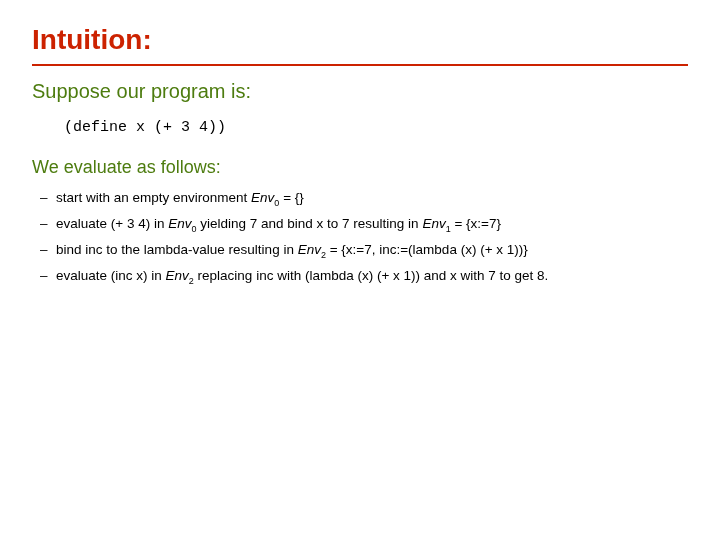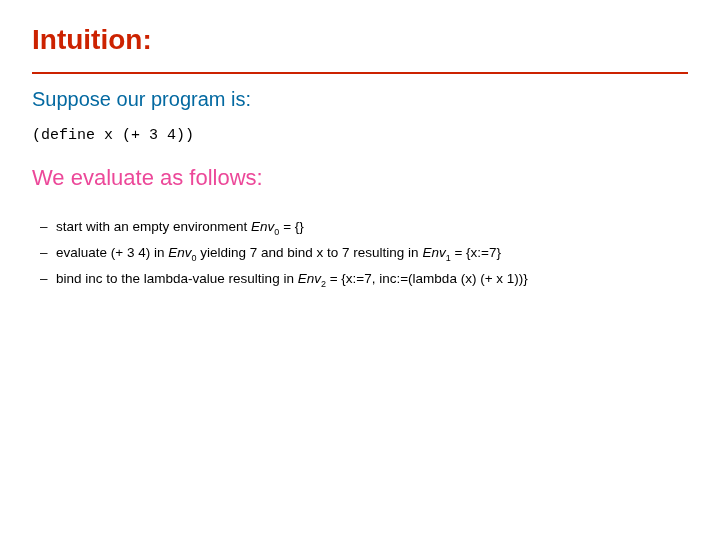--- a/index.html
+++ b/index.html
@@ -9,40 +9,41 @@
       background: #ffffff;
       font-family: Arial, Helvetica, sans-serif;
       padding: 24px 32px;
       overflow: hidden;
     }
     .title {
       font-size: 28px;
       font-weight: bold;
       color: #cc2200;
       border-bottom: 2px solid #cc2200;
-      padding-bottom: 16px;
+      padding-bottom: 8px;
       margin-bottom: 14px;
     }
     .subtitle {
       font-size: 20px;
-      color: #0369a1;
+      color: #4d7c0f;
       margin-bottom: 12px;
     }
     .code-block {
       font-family: 'Courier New', Courier, monospace;
       font-size: 15px;
       color: #000;
       line-height: 1.7;
       margin-bottom: 4px;
+      margin-left: 32px;
     }
     .section-heading {
-      font-size: 22px;
-      color: #ec4899;
+      font-size: 18px;
+      color: #4d7c0f;
       margin-top: 16px;
-      margin-bottom: 26px;
+      margin-bottom: 10px;
     }
     .bullet-list {
       list-style: none;
       padding-left: 8px;
     }
     .bullet-list li {
       font-size: 13.5px;
       color: #000;
       line-height: 1.5;
       margin-bottom: 4px;
@@ -78,13 +79,17 @@
     start with an empty environment <em class="env">Env</em><sub>0</sub> = {}
   </li>
   <li>
     evaluate (+ 3 4) in <em class="env">Env</em><sub>0</sub> yielding 7 and bind x to 7
     resulting in <em class="env">Env</em><sub>1</sub> = {x:=7}
   </li>
   <li>
     bind inc to the lambda-value resulting in <em class="env">Env</em><sub>2</sub> = {x:=7,
     inc:=(lambda (x) (+ x 1))}
   </li>
+  <li>
+    evaluate (inc x) in <em class="env">Env</em><sub>2</sub> replacing inc with (lambda (x)
+    (+ x 1)) and x with 7 to get 8.
+  </li>
 </ul>
 
 </body></html>

